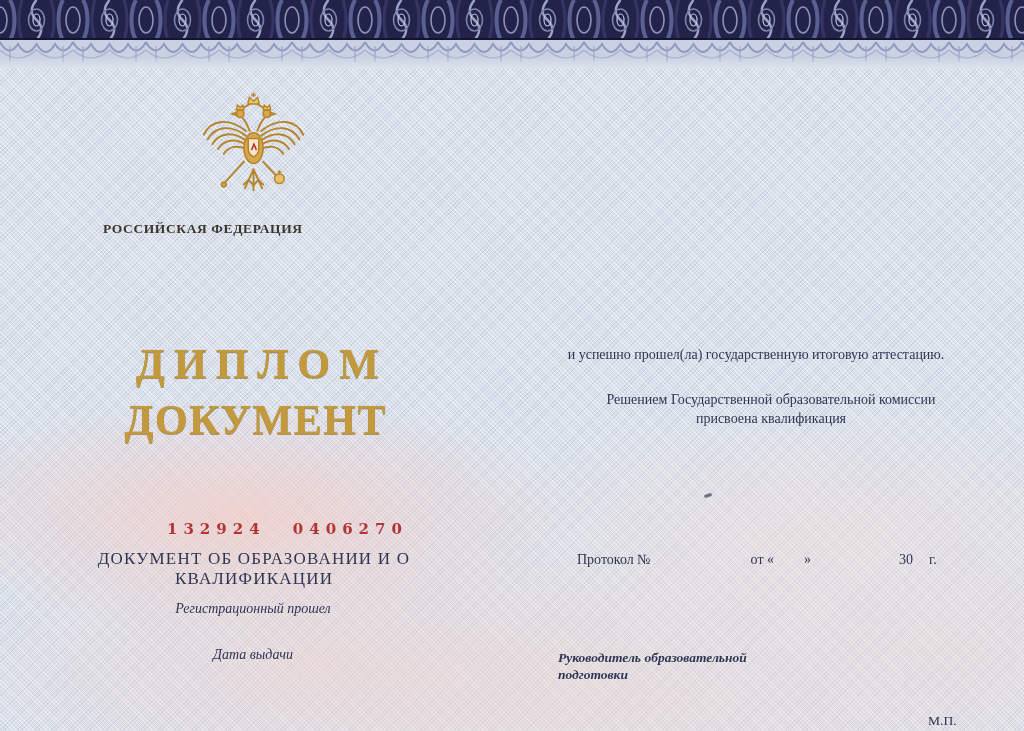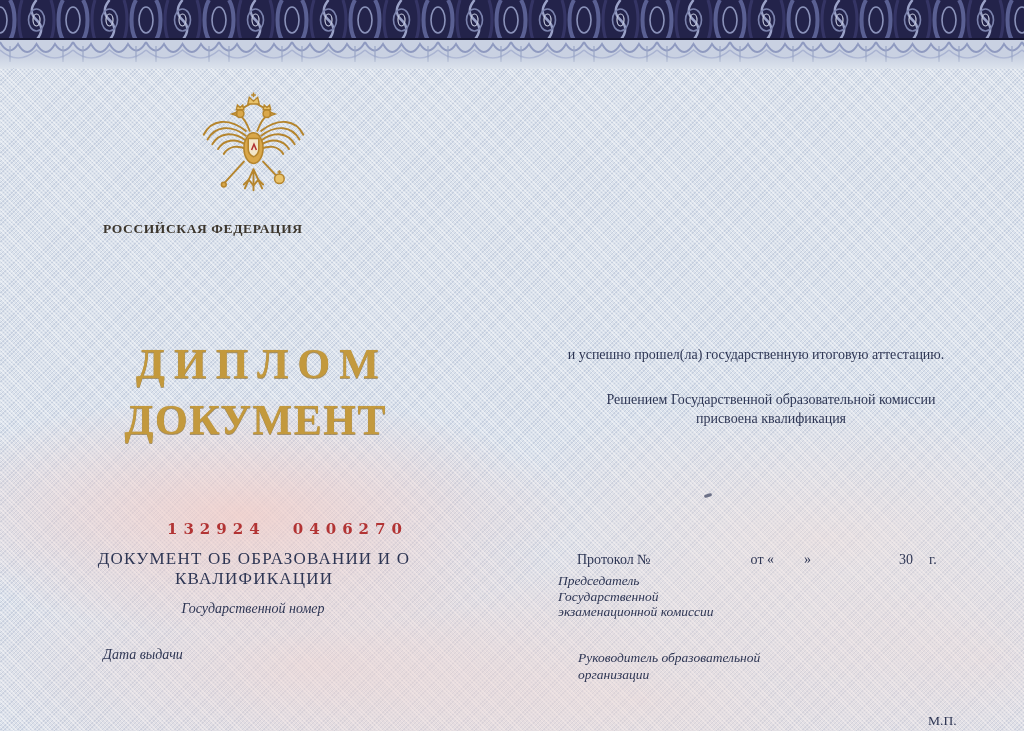--- a/index.html
+++ b/index.html
@@ -40,33 +40,33 @@
     letter-spacing:6px;word-spacing:16px;margin-top:24px;
   }
   .subtitle{
     position:absolute;left:48px;top:549px;width:412px;text-align:center;
     font-size:17px;letter-spacing:1.2px;color:var(--ink,#2e3654);
   }
   .it-label{
     font-style:italic;font-size:14px;color:var(--ink,#2e3654);
   }
   .reg-label{position:absolute;left:103px;top:601px;width:300px;text-align:center;}
-  .date-label{position:absolute;left:103px;top:647px;width:300px;}
+  .date-label{position:absolute;left:103px;top:647px;width:300px;text-align:center;}
   .r-text{color:var(--ink,#2e3654);font-size:14px;}
   .statement{position:absolute;left:561px;top:81px;width:420px;text-align:center;}
   .program{position:absolute;left:556px;top:174px;width:430px;text-align:center;}
   .attestation{position:absolute;left:556px;top:347px;width:400px;text-align:center;}
   .commission{position:absolute;left:561px;top:390px;width:420px;text-align:center;line-height:19px;}
   .protocol{
     position:absolute;left:577px;top:511px;display:flex;align-items:baseline;
   }
   .protocol span{white-space:pre;margin-top:41px;}
   .gap1{width:100px;} .gap2{width:30px;} .gap3{width:88px;} .gap4{width:16px;}
   .chairman{position:absolute;left:558px;top:573px;font-size:13.5px;line-height:15.5px;}
-  .head-org{position:absolute;left:578px;top:650px;font-size:13.5px;line-height:16.5px;}
+  .head-org{position:absolute;left:558px;top:650px;font-size:13.5px;line-height:16.5px;font-weight:bold;}
   .seal{position:absolute;left:928px;top:713px;font-size:13.5px;color:var(--ink,#2e3654);}
   .artifact-tick{position:absolute;left:704px;top:494px;width:8px;height:3px;
     border-radius:2px;background:rgba(46,54,84,.65);transform:rotate(-18deg);}
 </style>
 </head>
 <body>
 
 <div class="page">
 
   <svg class="top-band" width="1024" height="68" aria-hidden="true">
@@ -146,21 +146,21 @@
 
   <div class="title">
     <div class="title-line title-line1">ДИПЛОМ</div>
     <div class="title-line title-line2">ДОКУМЕНТ</div>
   </div>
 
   <div class="serial">132924 0406270</div>
 
   <div class="subtitle">ДОКУМЕНТ ОБ ОБРАЗОВАНИИ И О КВАЛИФИКАЦИИ</div>
 
-  <div class="it-label reg-label">Государственной номер</div>
+  <div class="it-label reg-label">Регистрационный прошел</div>
   <div class="it-label date-label">Дата выдачи</div>
 
   <div class="r-text attestation">и успешно прошел(ла) государственную итоговую аттестацию.</div>
 
   <div class="r-text commission">
     <div>Решением Государственной образовательной комиссии</div>
     <div>присвоена квалификация</div>
   </div>
 
   <div class="artifact-tick"></div>
@@ -170,26 +170,21 @@
     <span class="gap1"></span>
     <span>от «</span>
     <span class="gap2"></span>
     <span>»</span>
     <span class="gap3"></span>
     <span>30</span>
     <span class="gap4"></span>
     <span>г.</span>
   </div>
 
-  <div class="it-label chairman">
-    <div>Председатель</div>
-    <div>Государственной</div>
-    <div>экзаменационной комиссии</div>
-  </div>
 
   <div class="it-label head-org">
     <div>Руководитель образовательной</div>
-    <div>организации</div>
+    <div>подготовки</div>
   </div>
 
   <div class="seal">М.П.</div>
 
 </div>
 
 </body></html>

